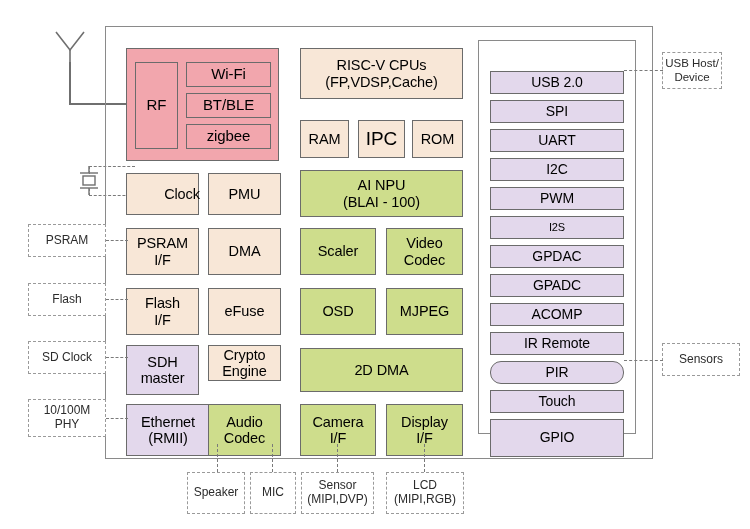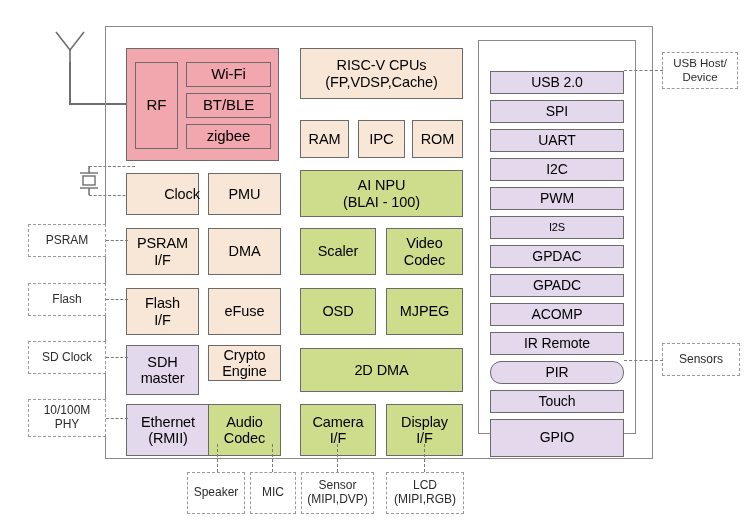--- a/index.html
+++ b/index.html
@@ -94,21 +94,21 @@
 
   <div class="blk" style="left:126px; top:36px; width:153px; height:113px; background:#F2A6AD;"></div>
   <div class="blk" style="left:135px; top:50px; width:43px; height:87px; background:#F2A6AD; font-size:15px;">RF</div>
   <div class="blk" style="left:186px; top:50px; width:85px; height:25px; background:#F2A6AD; font-size:15px;">Wi-Fi</div>
   <div class="blk" style="left:186px; top:81px; width:85px; height:25px; background:#F2A6AD; font-size:15px;">BT/BLE</div>
   <div class="blk" style="left:186px; top:112px; width:85px; height:25px; background:#F2A6AD; font-size:15px;">zigbee</div>
 
   <div class="blk" style="left:300px; top:36px; width:163px; height:51px; background:#F8E7D7; font-size:14.5px;">RISC-V CPUs
 (FP,VDSP,Cache)</div>
   <div class="blk" style="left:300px; top:108px; width:49px; height:38px; background:#F8E7D7; font-size:14.5px;">RAM</div>
-  <div class="blk" style="left:358px; top:108px; width:47px; height:38px; background:#F8E7D7; font-size:15px;text-align:center;">IPC</div>
+  <div class="blk" style="left:358px; top:108px; width:47px; height:38px; background:#F8E7D7; font-size:19px;text-align:center;">IPC</div>
   <div class="blk" style="left:412px; top:108px; width:51px; height:38px; background:#F8E7D7; font-size:14.5px;">ROM</div>
   <div class="blk" style="left:300px; top:158px; width:163px; height:47px; background:#CEDD8C; font-size:14.5px;">AI NPU
 (BLAI - 100)</div>
 
   <div class="blk" style="left:126px; top:161px; width:73px; height:42px; background:#F8E7D7; font-size:14.5px;padding-left:39px;">Clock</div>
   <div class="blk" style="left:208px; top:161px; width:73px; height:42px; background:#F8E7D7; font-size:14.5px;">PMU</div>
 
   <div class="blk" style="left:126px; top:216px; width:73px; height:47px; background:#F8E7D7; font-size:14.5px;">PSRAM
 I/F</div>
   <div class="blk" style="left:208px; top:216px; width:73px; height:47px; background:#F8E7D7; font-size:14.5px;">DMA</div>
@@ -160,21 +160,21 @@
   <div class="ext" style="left:28px; top:283px; width:78px; height:33px; font-size:12px;">Flash</div>
   <div class="dwire-h" style="left:106px; top:299px; width:22px;"></div>
 
   <div class="ext" style="left:28px; top:341px; width:78px; height:33px; font-size:12px;">SD Clock</div>
   <div class="dwire-h" style="left:106px; top:357px; width:22px;"></div>
 
   <div class="ext" style="left:28px; top:399px; width:78px; height:38px; font-size:12px;">10/100M
 PHY</div>
   <div class="dwire-h" style="left:106px; top:418px; width:22px;"></div>
 
-  <div class="ext" style="left:662px; top:52px; width:76px; height:37px; font-size:11.5px;">USB Host/
+  <div class="ext" style="left:662px; top:52px; width:60px; height:37px; font-size:11.5px;">USB Host/
 Device</div>
   <div class="dwire-h" style="left:624px; top:70px; width:39px;"></div>
 
   <div class="ext" style="left:662px; top:343px; width:78px; height:33px; font-size:12px;">Sensors</div>
   <div class="dwire-h" style="left:624px; top:360px; width:39px;"></div>
 
   <div class="ext" style="left:187px; top:472px; width:58px; height:42px; font-size:12px;">Speaker</div>
   <div class="dwire-v" style="left:217px; top:444px; height:28px;"></div>
 
   <div class="ext" style="left:250px; top:472px; width:46px; height:42px; font-size:12px;">MIC</div>

